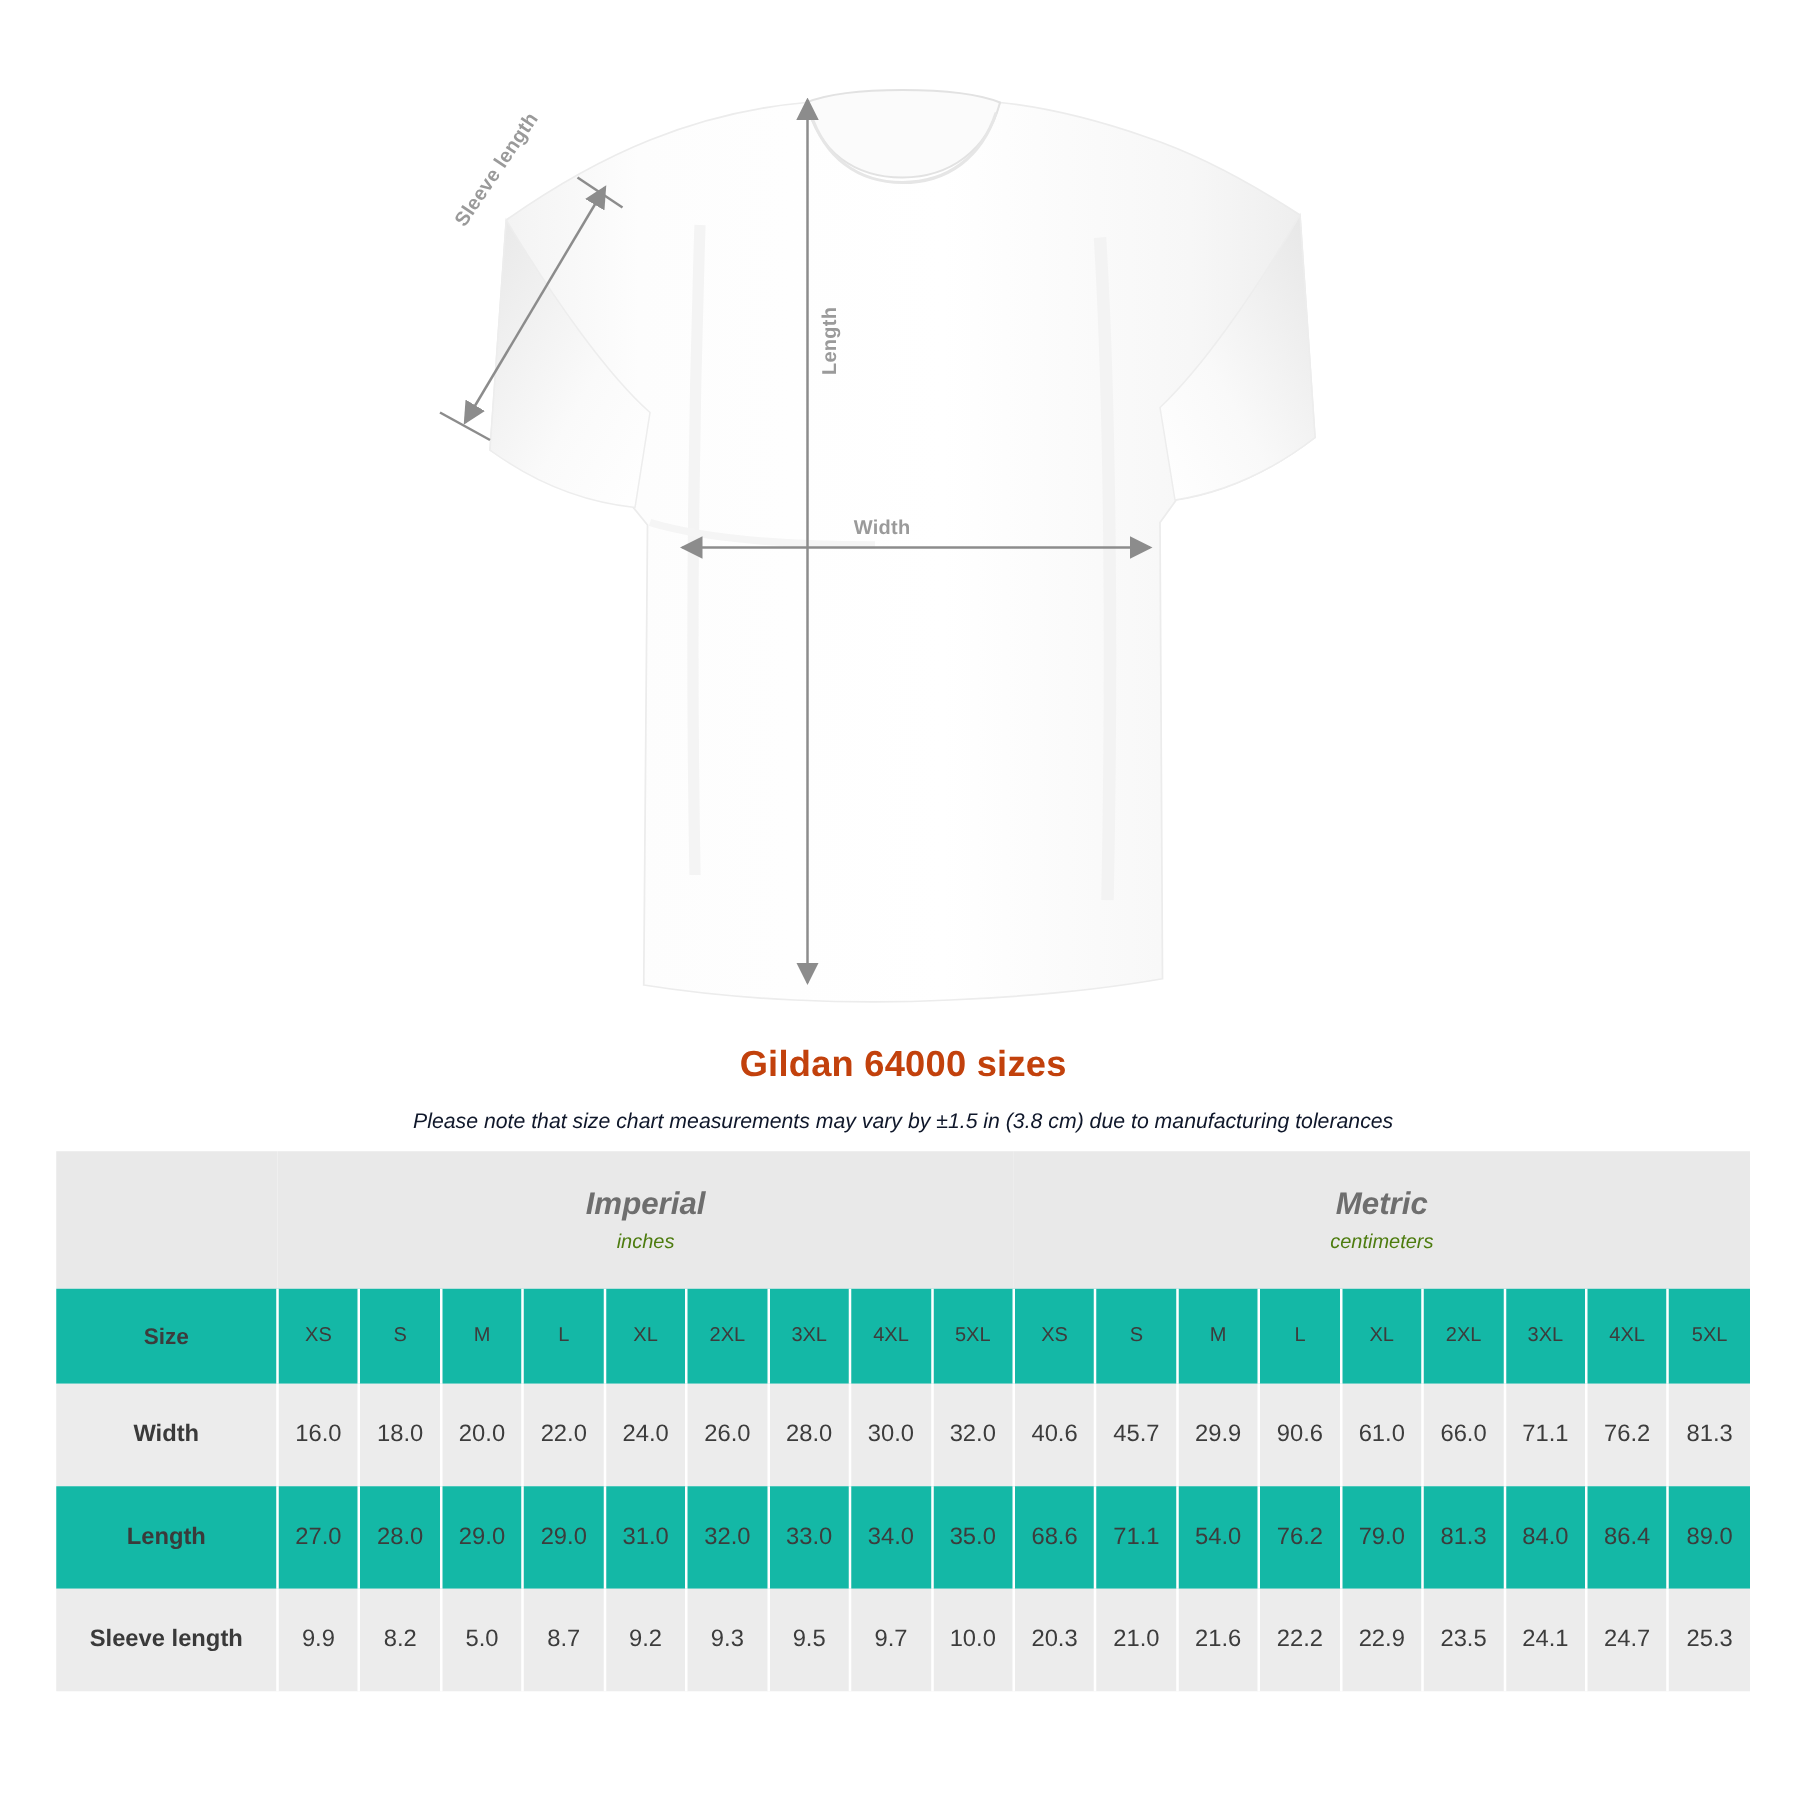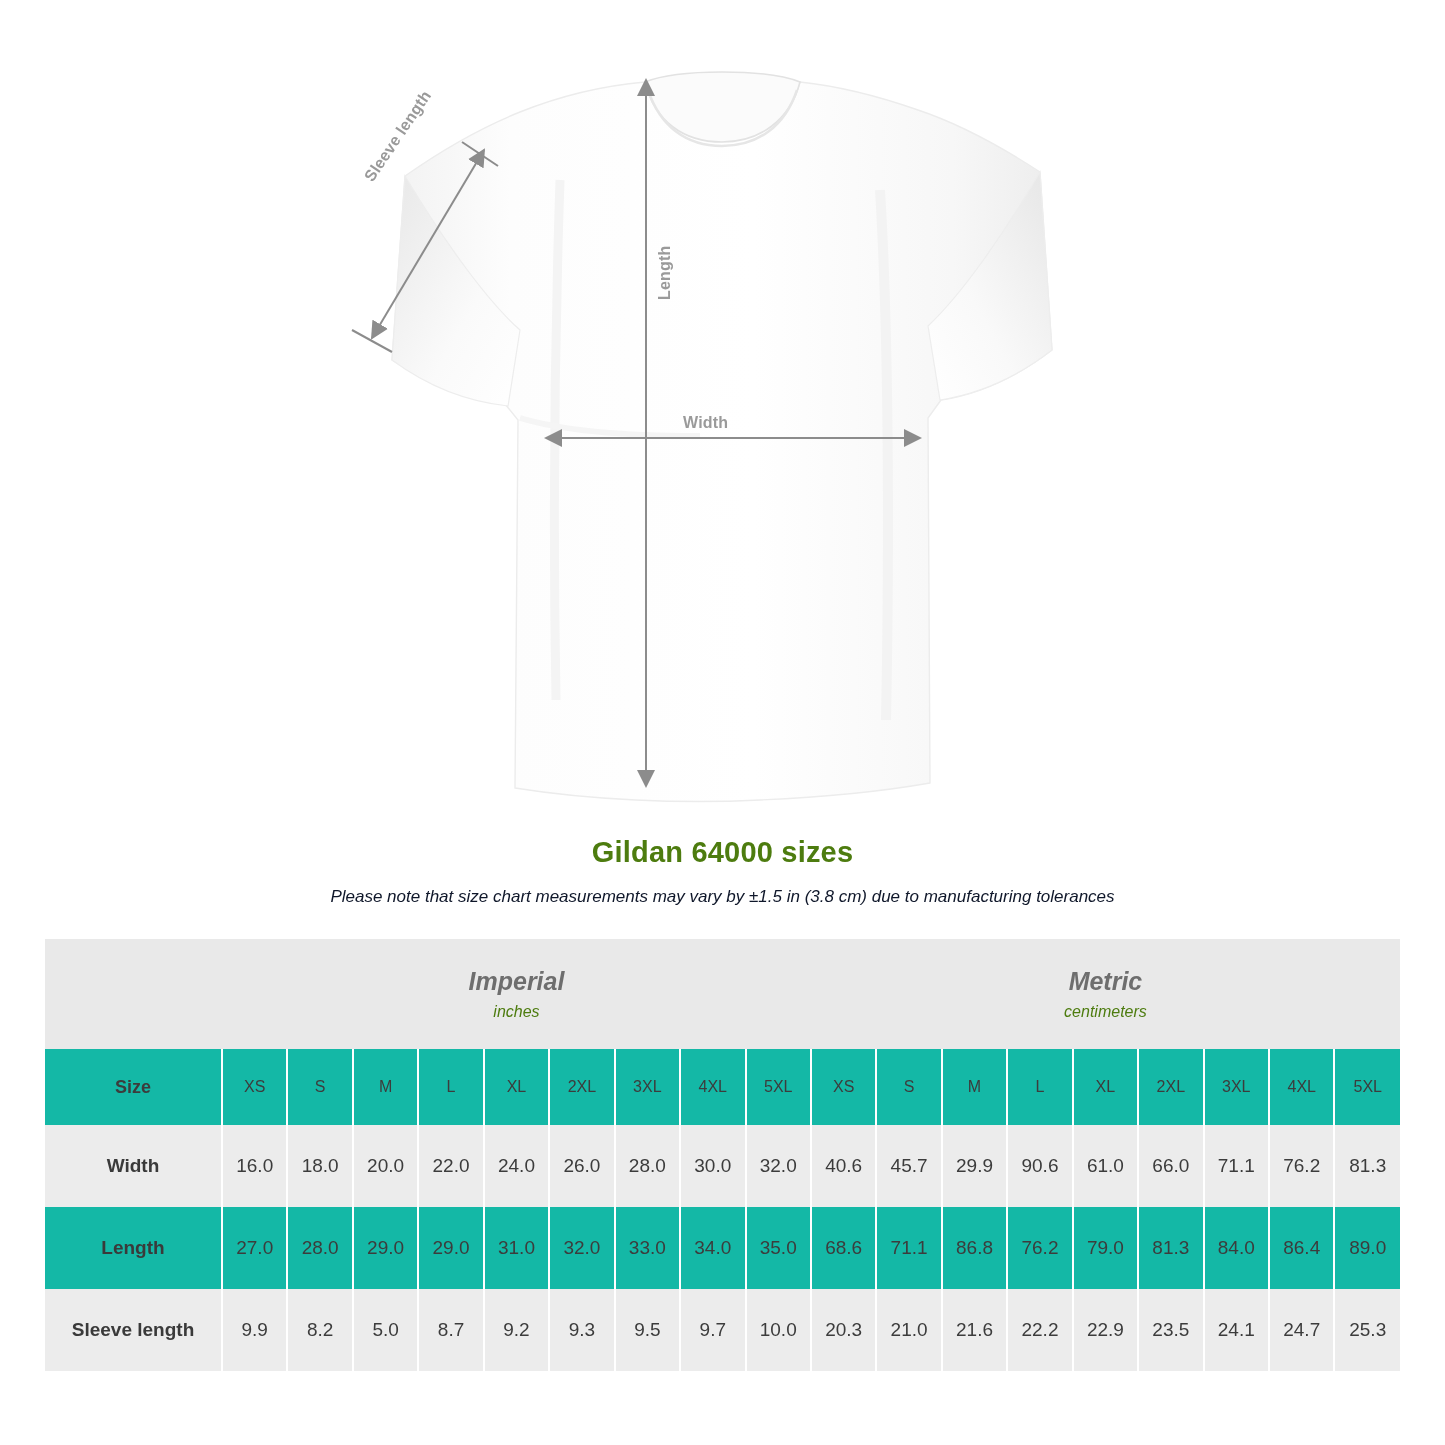--- a/index.html
+++ b/index.html
@@ -58,34 +58,34 @@
   }
 
   
   .title-block {
     text-align: center;
     margin-top: 6px;
   }
   .chart-title {
     font-size: 29px;
     font-weight: bold;
-    color: #4d7c0f;
+    color: #c2410c;
     margin: 0;
     letter-spacing: 0.2px;
   }
   .chart-note {
     font-size: 17px;
     font-style: italic;
     color: #0f172a;
     margin-top: 18px;
   }
 
   
   .table-wrap {
-    margin: 32px 45px 0 45px;
+    margin: 14px 45px 0 45px;
     width: 1355px;
   }
   table.size-chart {
     border-collapse: collapse;
     width: 100%;
     table-layout: fixed;
   }
   table.size-chart td, table.size-chart th {
     text-align: center;
     vertical-align: middle;
@@ -301,21 +301,21 @@
           <td class="colsep">28.0</td>
           <td class="colsep">29.0</td>
           <td class="colsep">29.0</td>
           <td class="colsep">31.0</td>
           <td class="colsep">32.0</td>
           <td class="colsep">33.0</td>
           <td class="colsep">34.0</td>
           <td class="colsep">35.0</td>
           <td class="colsep">68.6</td>
           <td class="colsep">71.1</td>
-          <td class="colsep">86.8</td>
+          <td class="colsep">54.0</td>
           <td class="colsep">76.2</td>
           <td class="colsep">79.0</td>
           <td class="colsep">81.3</td>
           <td class="colsep">84.0</td>
           <td class="colsep">86.4</td>
           <td class="colsep">89.0</td>
         </tr>
 
         <tr class="data-row row-shade">
           <td class="rowhead">Sleeve length</td>

